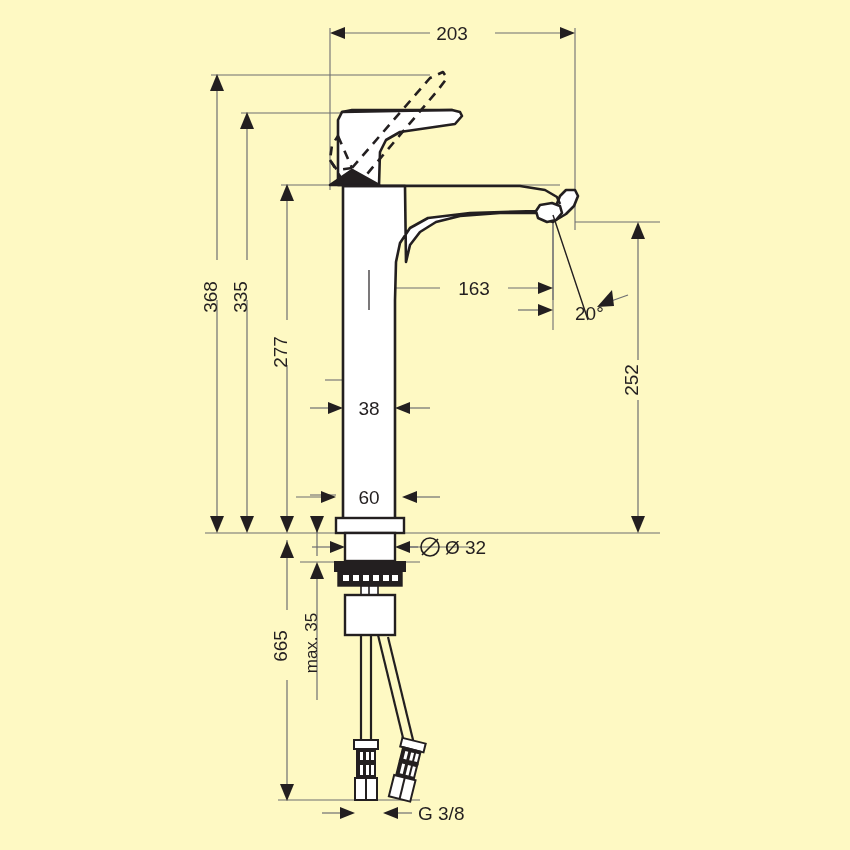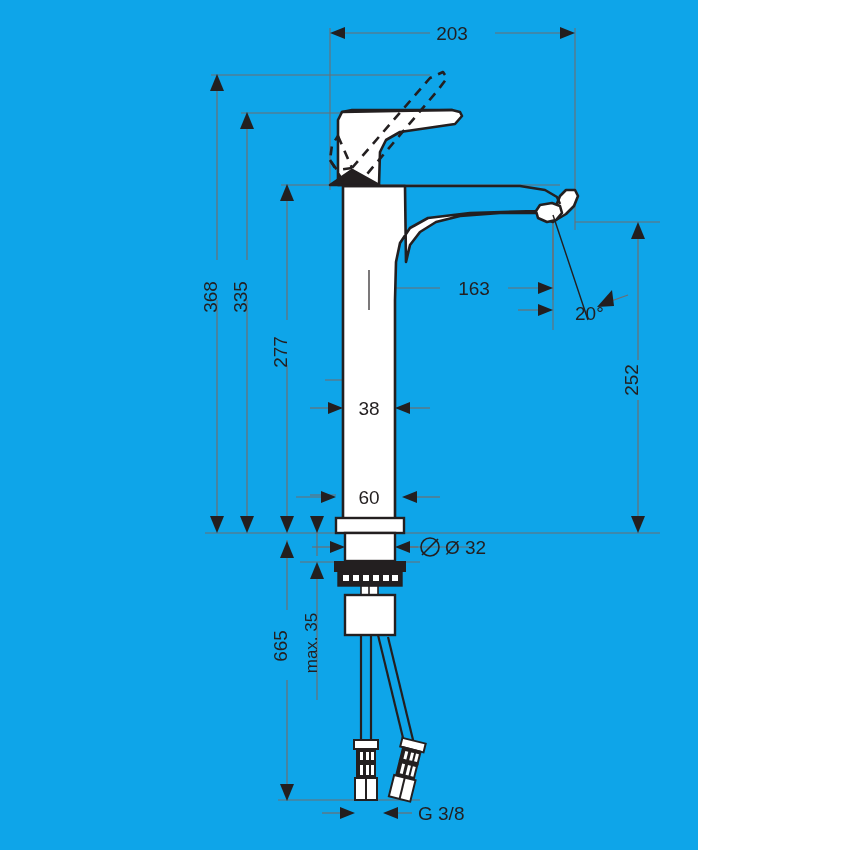--- a/index.html
+++ b/index.html
@@ -5,23 +5,23 @@
   html, body {
     margin: 0;
     padding: 0;
     background: #ffffff;
   }
   body {
     font-family: "Liberation Sans", sans-serif;
   }
   #drawing-root {
     position: relative;
-    width: 698px;
+    width: 850px;
     height: 850px;
-    background: #0ea5e9;
+    background: #fef9c3;
     overflow: hidden;
   }
   #drawing-svg {
     position: absolute;
     left: 0;
     top: 0;
   }
   .dim-text {
     font-family: "Liberation Sans", sans-serif;
     font-size: 19px;

